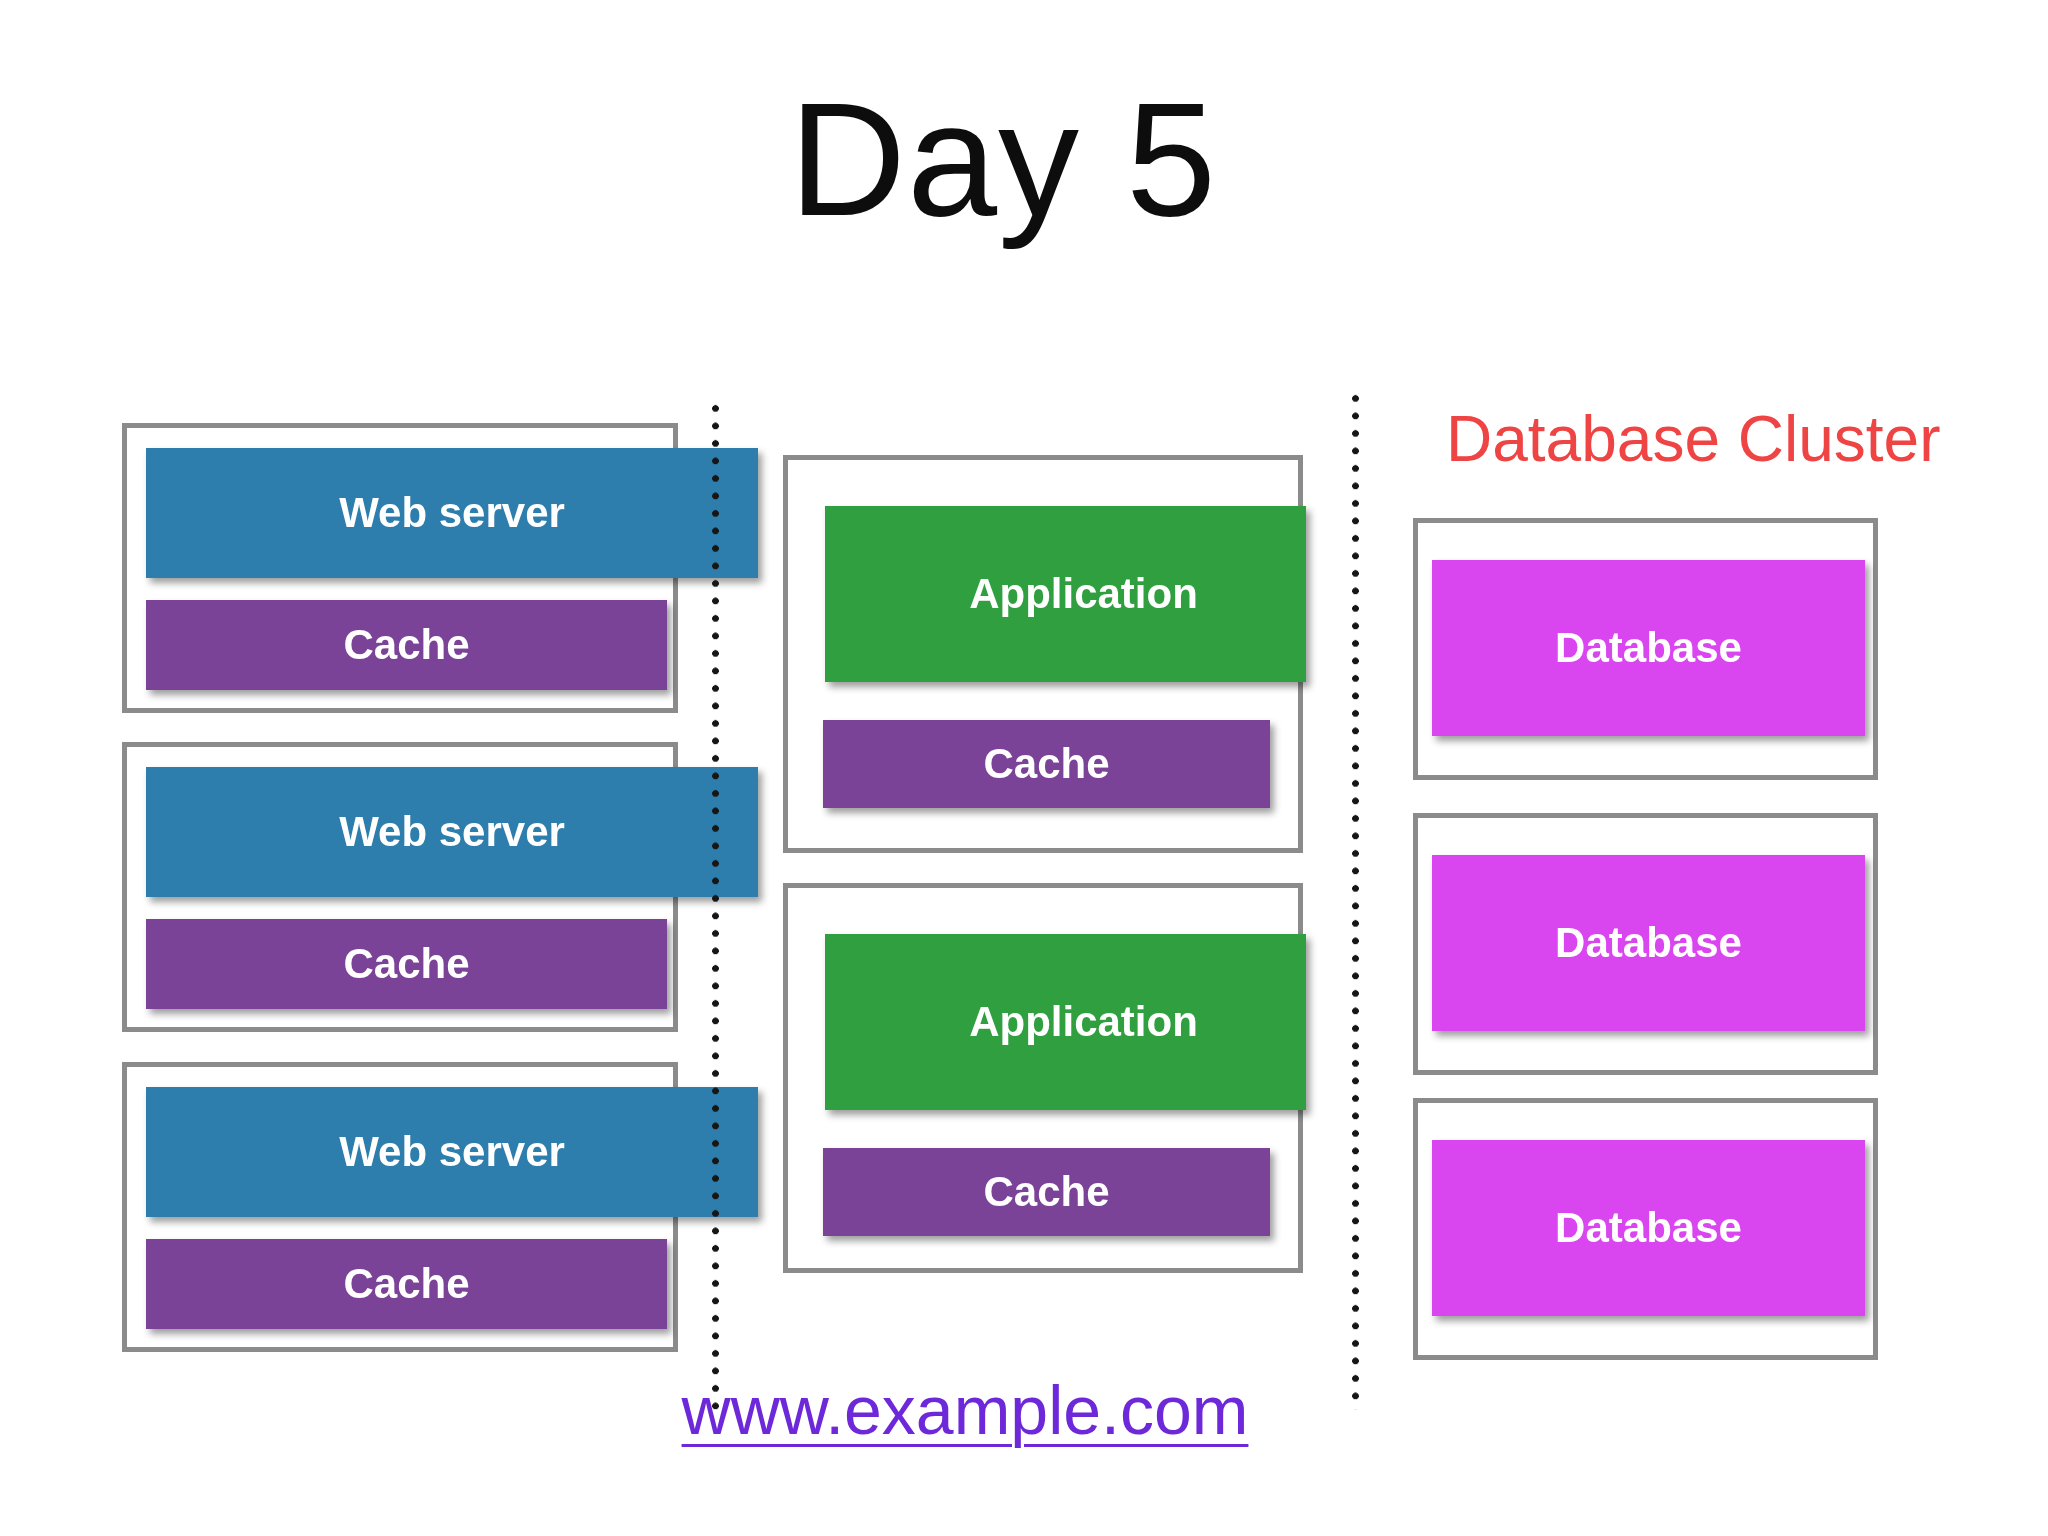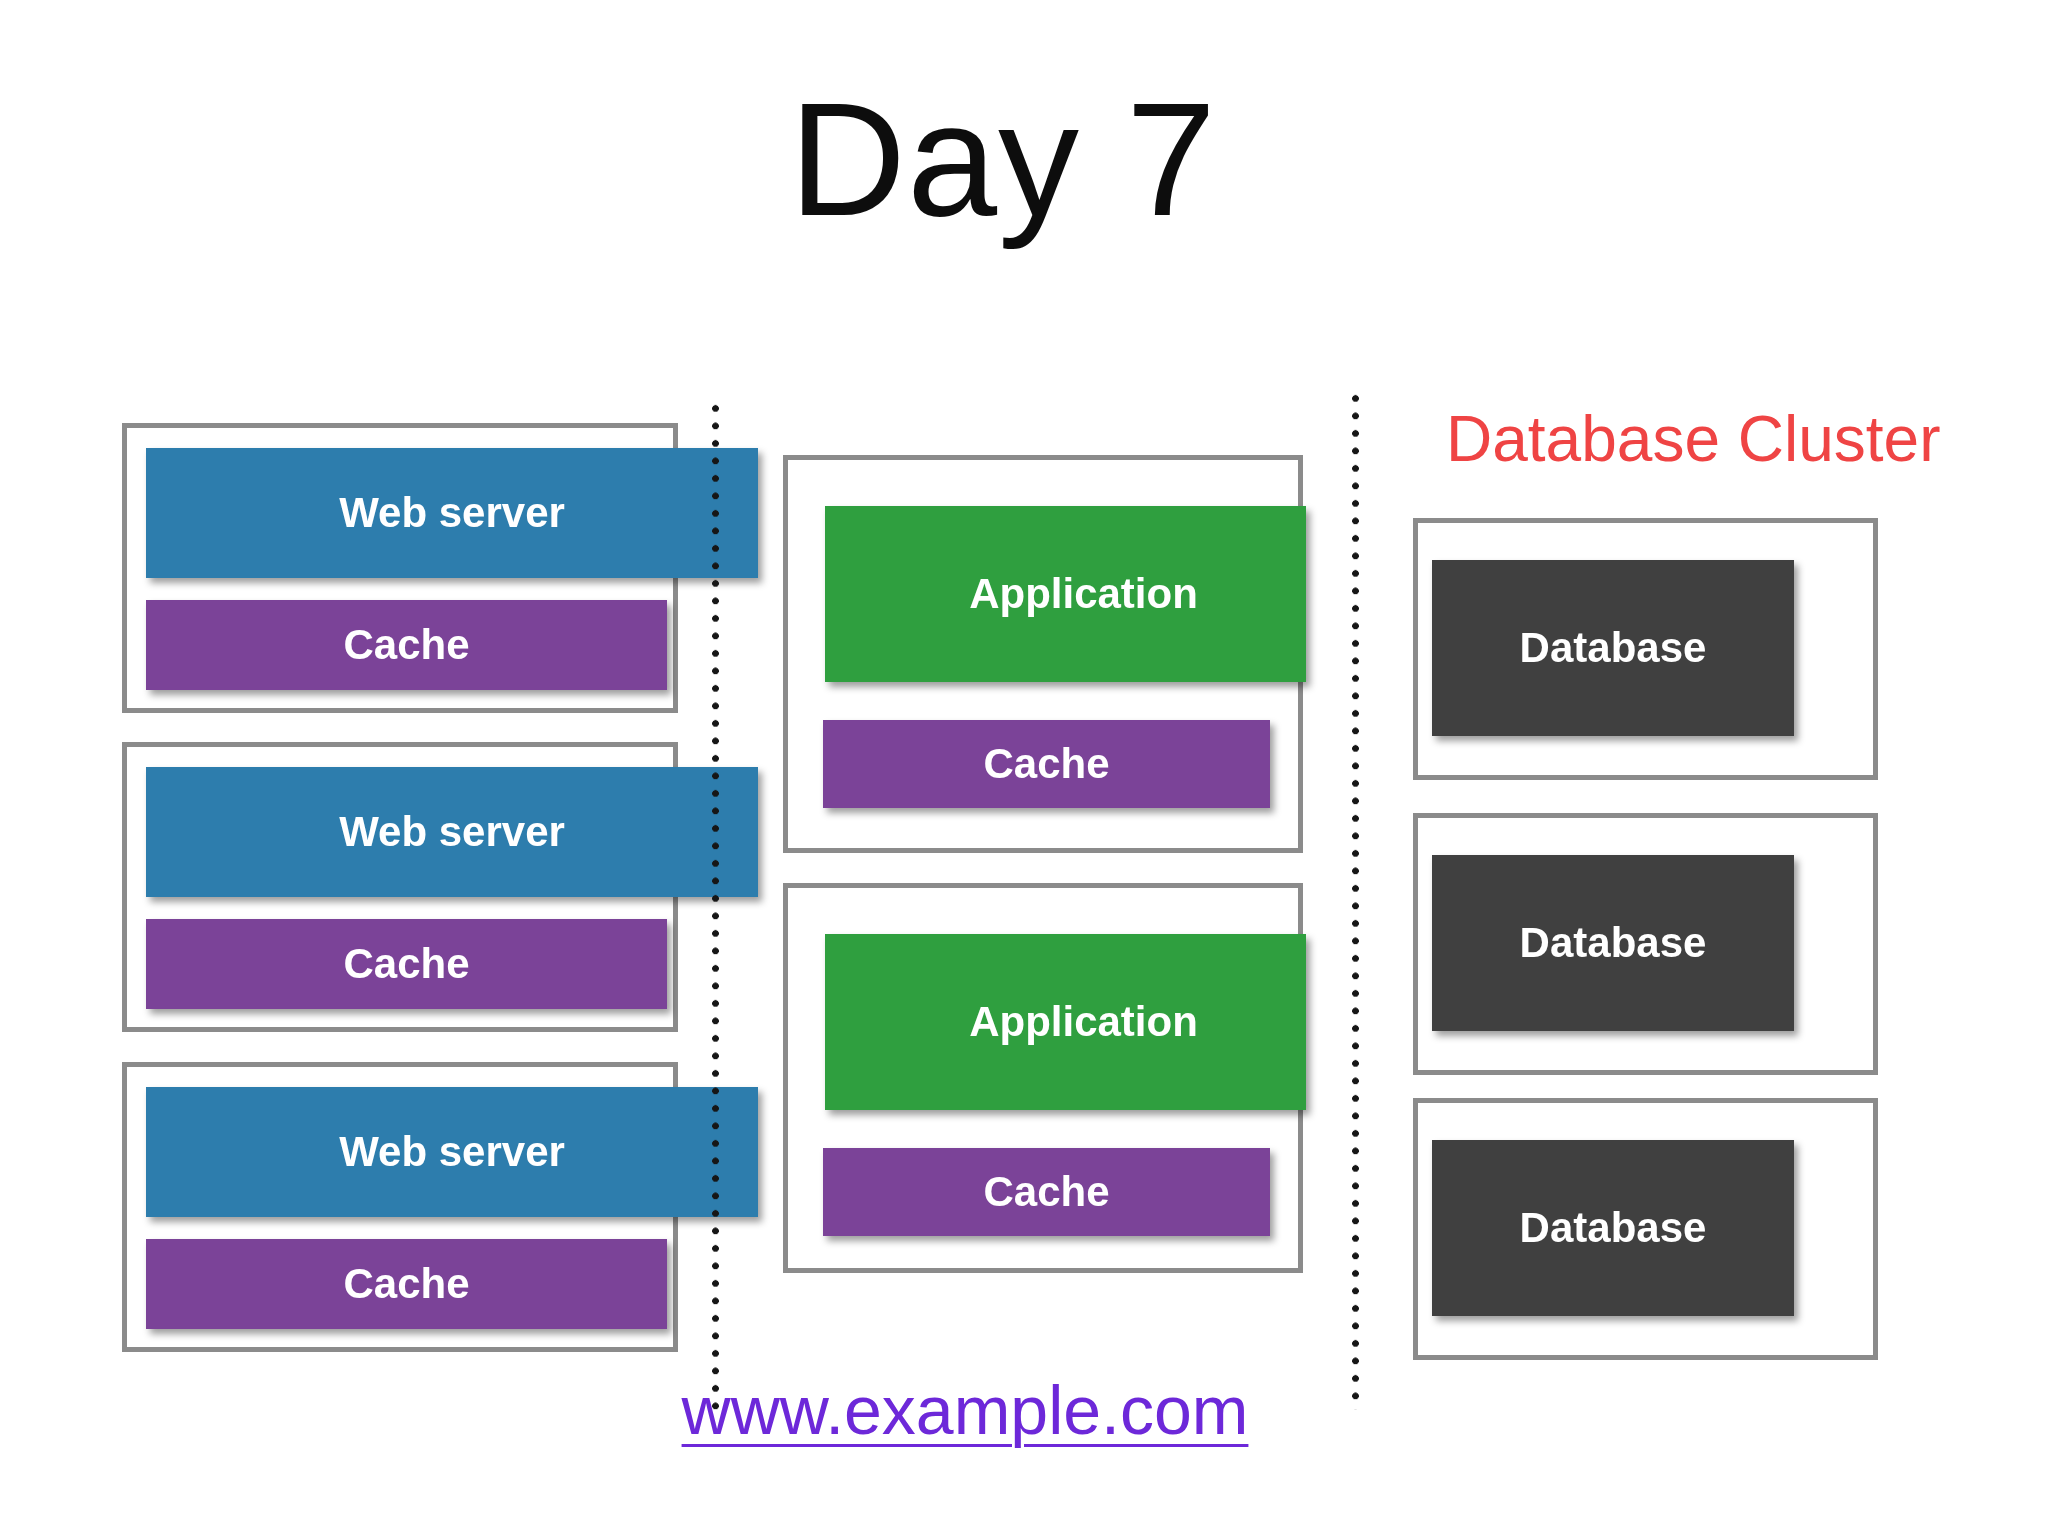--- a/index.html
+++ b/index.html
@@ -37,21 +37,21 @@
   
   .g-web{left:122px;width:556px;height:290px;}
   .g-web .srv{left:19px;top:20px;width:612px;height:130px;background:#2d7dad;}
   .g-web .cch{left:19px;top:172px;width:521px;height:90px;background:#7b4398;}
   
   .g-app{left:783px;width:520px;}
   .g-app .srv{left:37px;top:46px;width:445px;height:176px;background:#2f9f3f;padding-left:36px;}
   .g-app .cch{left:35px;top:260px;width:447px;height:88px;background:#7b4398;}
   
   .g-db{left:1413px;width:465px;height:262px;}
-  .g-db .srv{left:14px;top:37px;width:362px;height:176px;background:#404040;}
+  .g-db .srv{left:14px;top:37px;width:433px;height:176px;background:#d946ef;}
 
   .db-cluster-title{
     position:absolute;
     top:402px;left:1446px;width:495px;
     font-size:64px;
     font-weight:200;
     color:#ef4444;
     white-space:nowrap;
   }
   .dotline{
@@ -72,21 +72,21 @@
     text-decoration-thickness:3px;
     text-underline-offset:10px;
     white-space:nowrap;
   }
 </style>
 </head>
 <body>
 
 <div class="slide">
 
-  <div class="slide-title">Day 7</div>
+  <div class="slide-title">Day 5</div>
 
   <div class="group g-web" style="top:423px;">
     <div class="node srv">Web server</div>
     <div class="node cch">Cache</div>
   </div>
   <div class="group g-web" style="top:742px;">
     <div class="node srv">Web server</div>
     <div class="node cch">Cache</div>
   </div>
   <div class="group g-web" style="top:1062px;">

